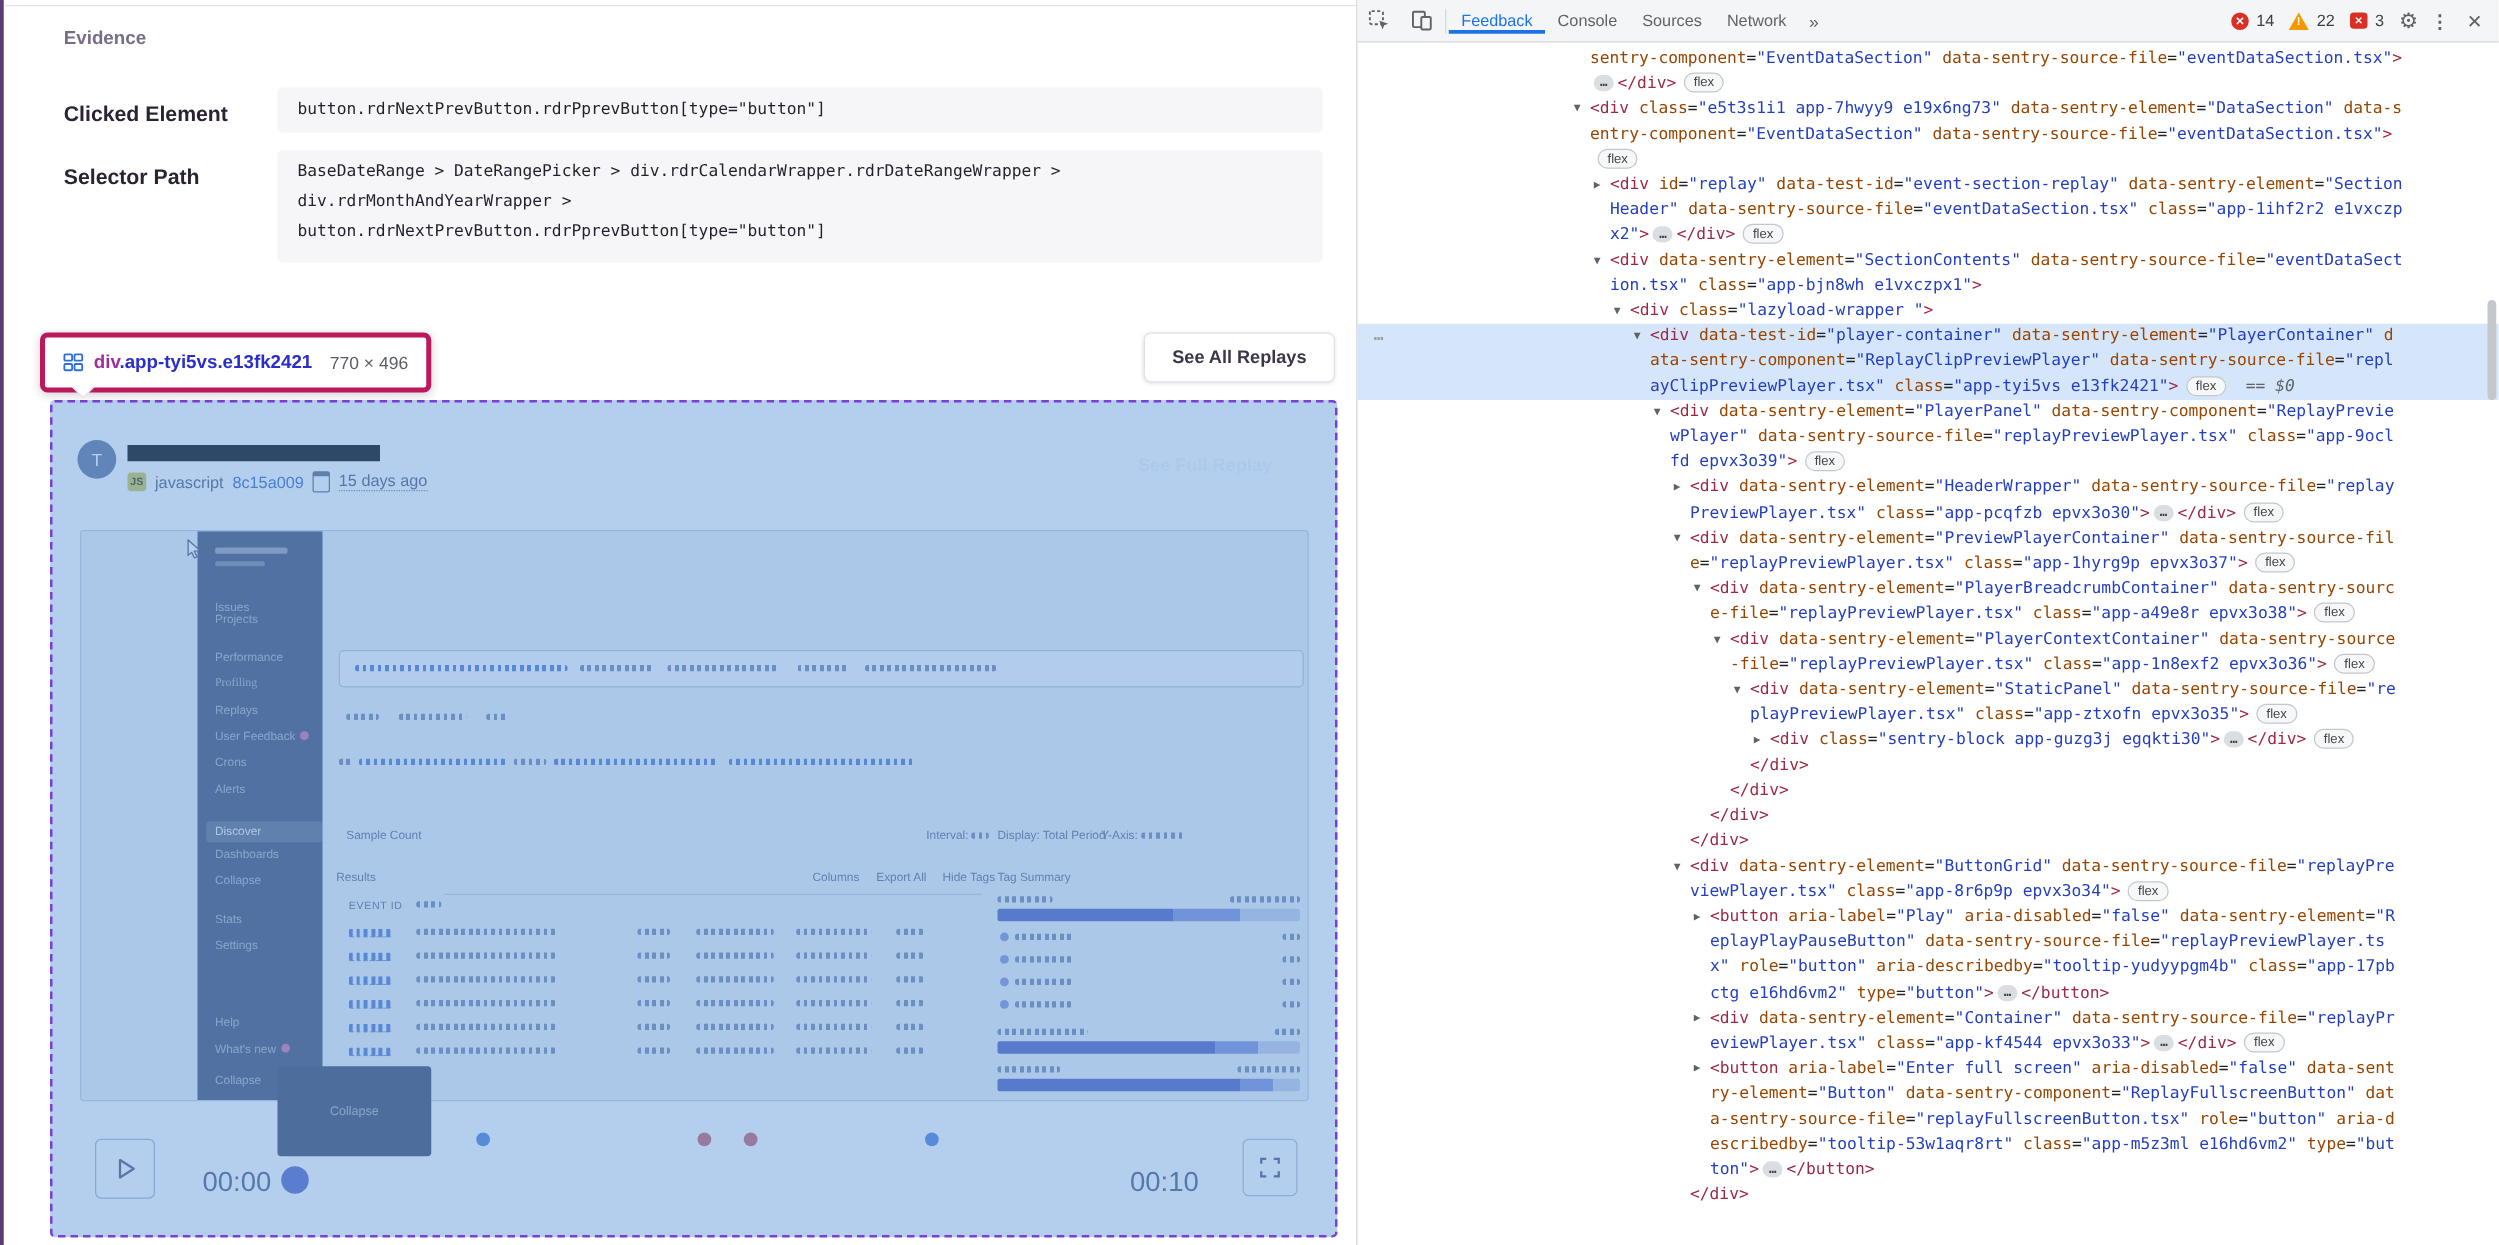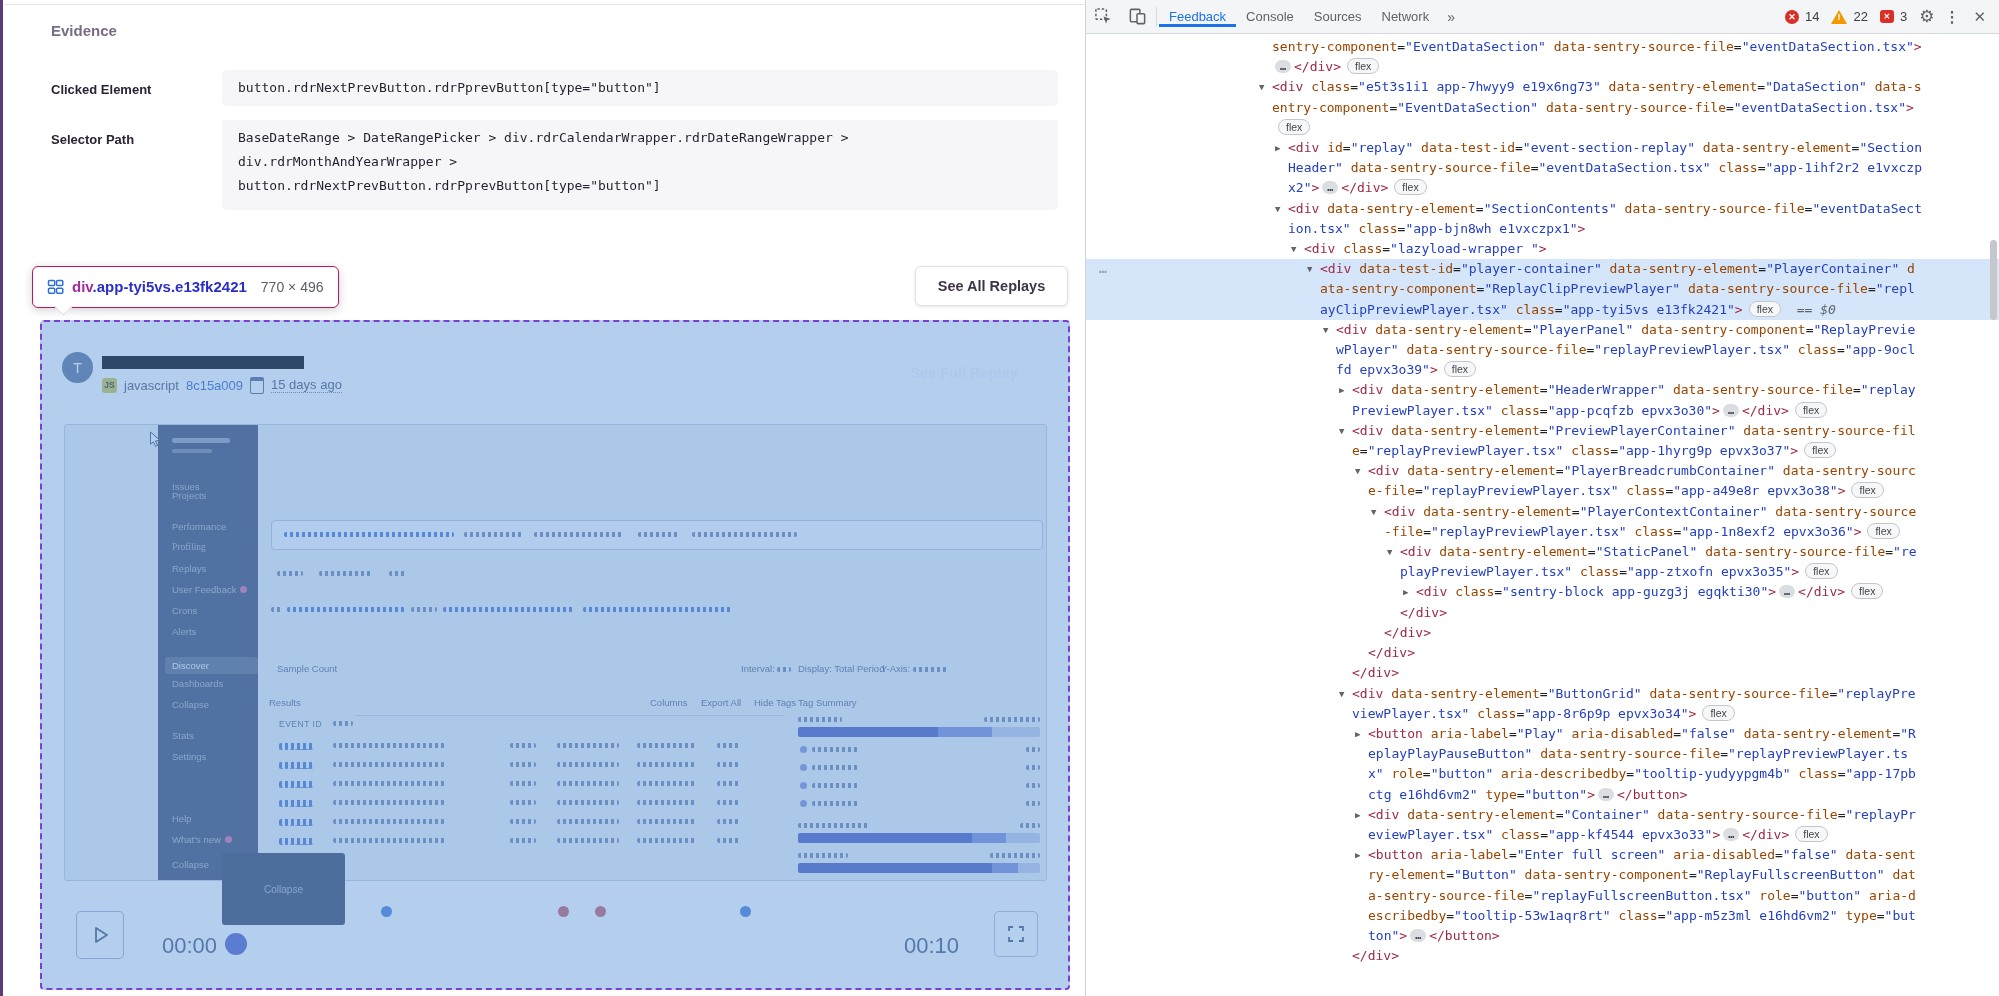--- a/index.html
+++ b/index.html
@@ -3,26 +3,26 @@
 <meta charset="utf-8">
 <style>
   html,body{margin:0;padding:0;background:#fff;}
   #stage{position:relative;width:1999px;height:996px;overflow:hidden;
          font-family:"Liberation Sans",sans-serif;background:#fff;}
   
   .left-pane{position:absolute;left:0;top:0;width:1085px;height:996px;background:#fff;}
   .purple-strip{position:absolute;left:0;top:0;width:3px;height:996px;background:#5d3b77;}
   .top-rule{position:absolute;left:4px;top:4px;width:1081px;height:1px;background:#e6e3ea;}
   .ev-title{position:absolute;left:51px;top:22px;font-size:15px;font-weight:600;color:#776d87;}
-  .ev-label{position:absolute;left:51px;font-size:13px;font-weight:700;color:#2b2233;}
+  .ev-label{position:absolute;left:51px;font-size:17px;font-weight:700;color:#2b2233;}
   .ev-box{position:absolute;left:222px;width:836px;background:#f6f6f8;border-radius:4px;}
   .ev-mono{font-family:"DejaVu Sans Mono",monospace;font-size:13px;line-height:24px;color:#241f2d;
            white-space:pre-wrap;padding:6px 16px;}
   
-  .sel-tooltip{position:absolute;left:32px;top:266px;height:40px;background:#fff;border:1px solid #be185d;
+  .sel-tooltip{position:absolute;left:32px;top:266px;height:40px;background:#fff;border:4px solid #be185d;
       border-radius:6px;box-shadow:0 2px 8px rgba(40,30,60,.22);display:flex;align-items:center;
       padding:0 14px;gap:8px;z-index:8;}
   .sel-tooltip .caret{position:absolute;left:24px;bottom:-6px;width:12px;height:12px;background:#fff;
       transform:rotate(45deg);border-right:1px solid #e3e0e7;border-bottom:1px solid #e3e0e7;}
   .tt-tag{color:#a12c9e;font-weight:700;font-size:15px;}
   .tt-classes{color:#2b2fc9;font-weight:700;font-size:15px;}
   .tt-dims{color:#5b5e66;font-size:14px;margin-left:6px;}
   .see-all-btn{position:absolute;left:915px;top:266px;width:151px;height:38px;background:#fff;
       border:1px solid #e2dfe7;border-radius:6px;box-shadow:0 1px 3px rgba(40,30,60,.12);
       font-size:14.5px;font-weight:700;color:#3d3548;display:flex;align-items:center;justify-content:center;}

